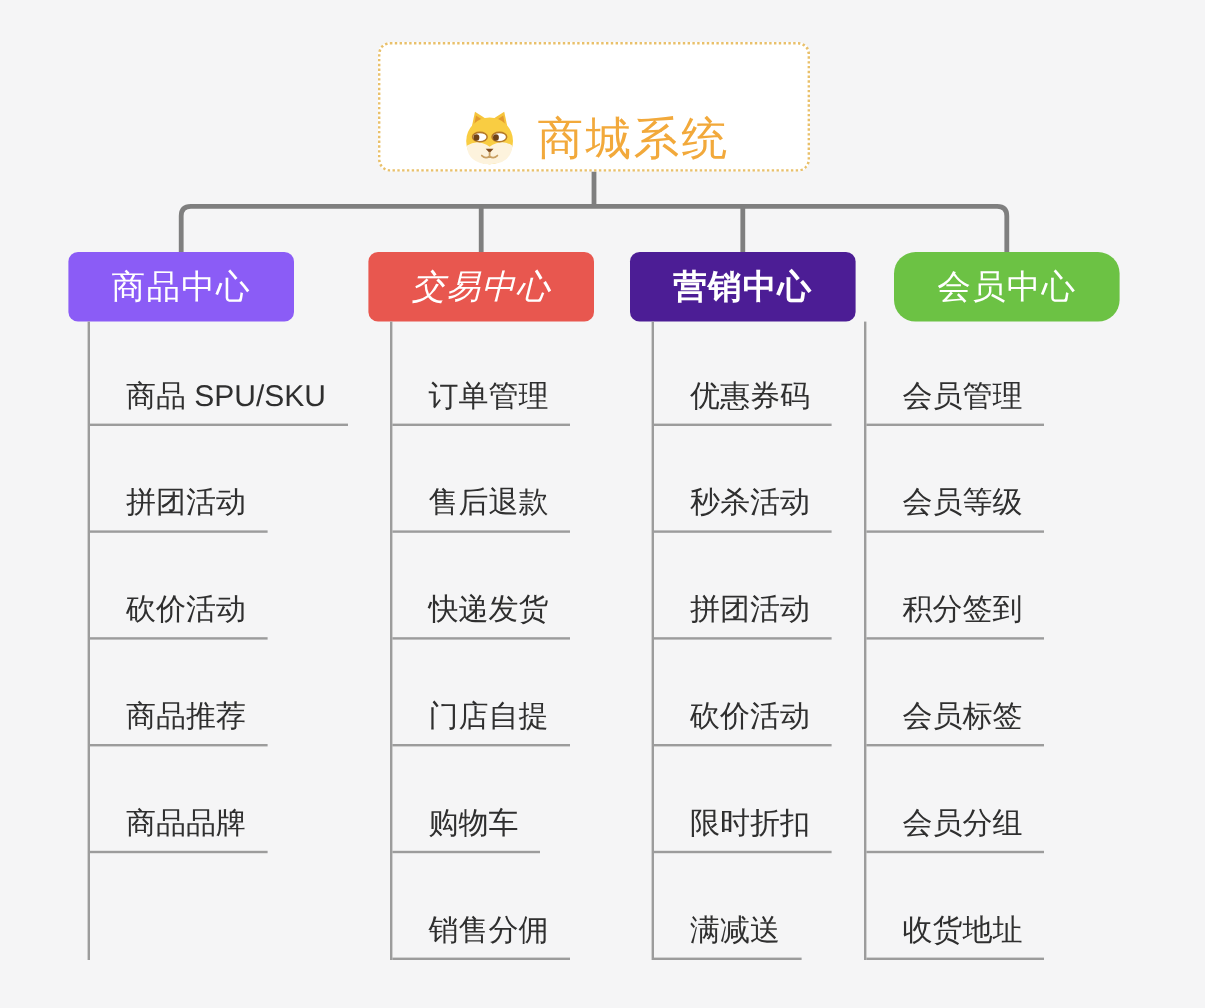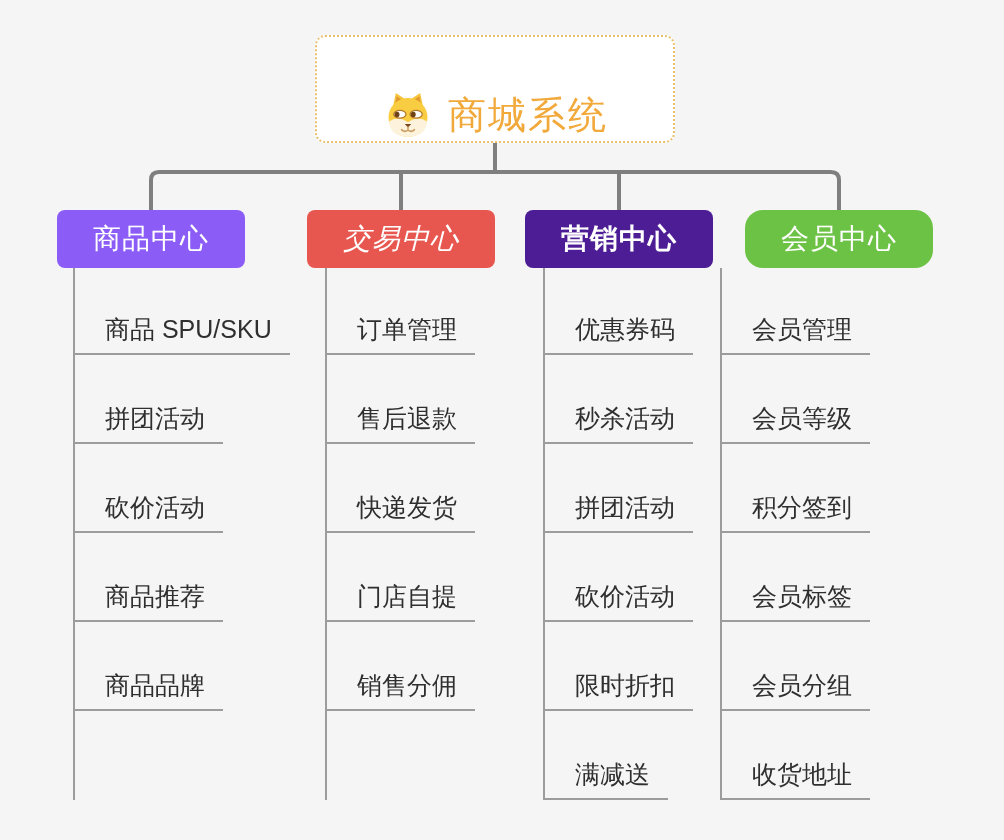--- a/index.html
+++ b/index.html
@@ -125,20 +125,23 @@
     <div class="row">
         <span class="leaf">售后退款</span>
       </div>
     <div class="row">
         <span class="leaf">快递发货</span>
       </div>
     <div class="row">
         <span class="leaf">门店自提</span>
       </div>
     <div class="row">
+        <span class="leaf">购物车</span>
+      </div>
+    <div class="row">
         <span class="leaf">销售分佣</span>
       </div>
   </div>
 
   <div class="col c2">
     <div class="row">
         <span class="leaf">优惠券码</span>
       </div>
     <div class="row">
         <span class="leaf">秒杀活动</span>

